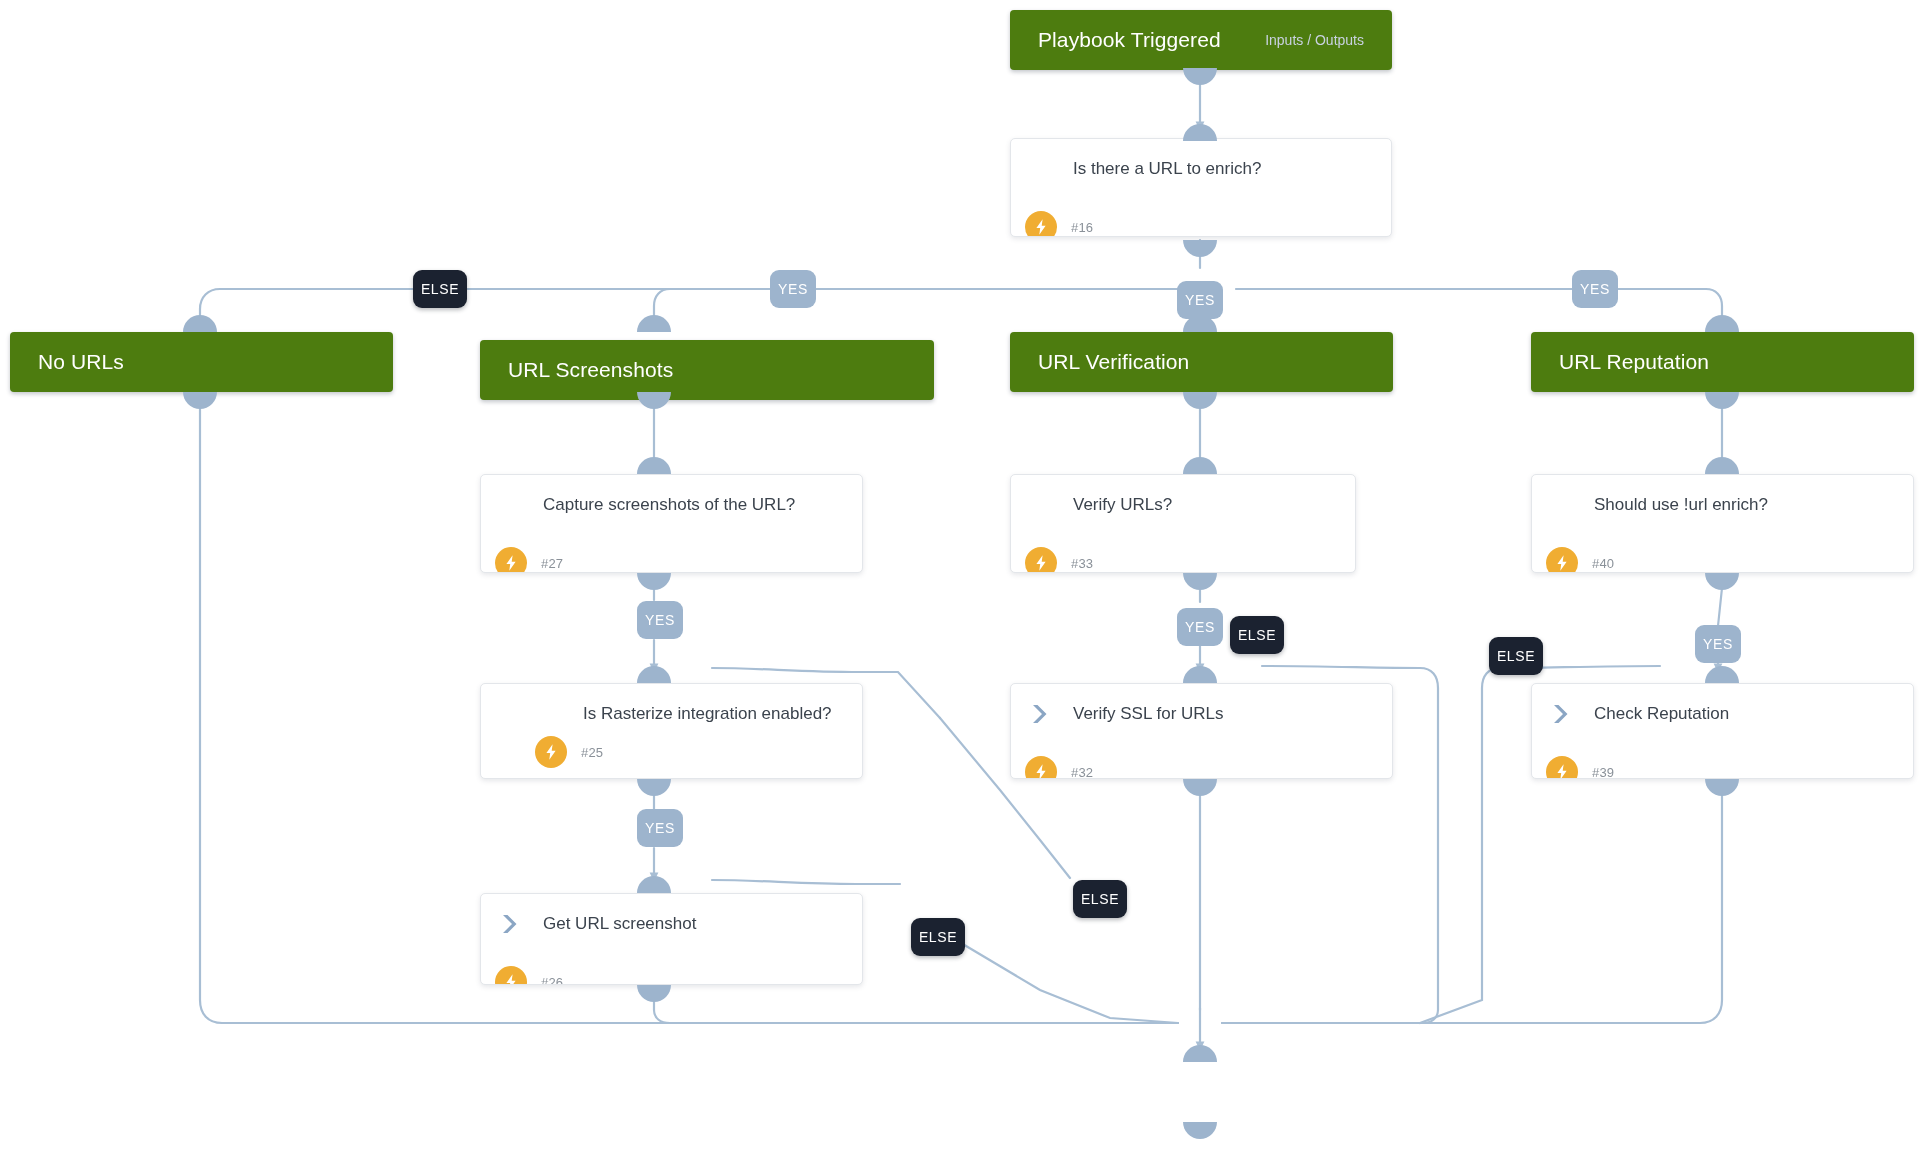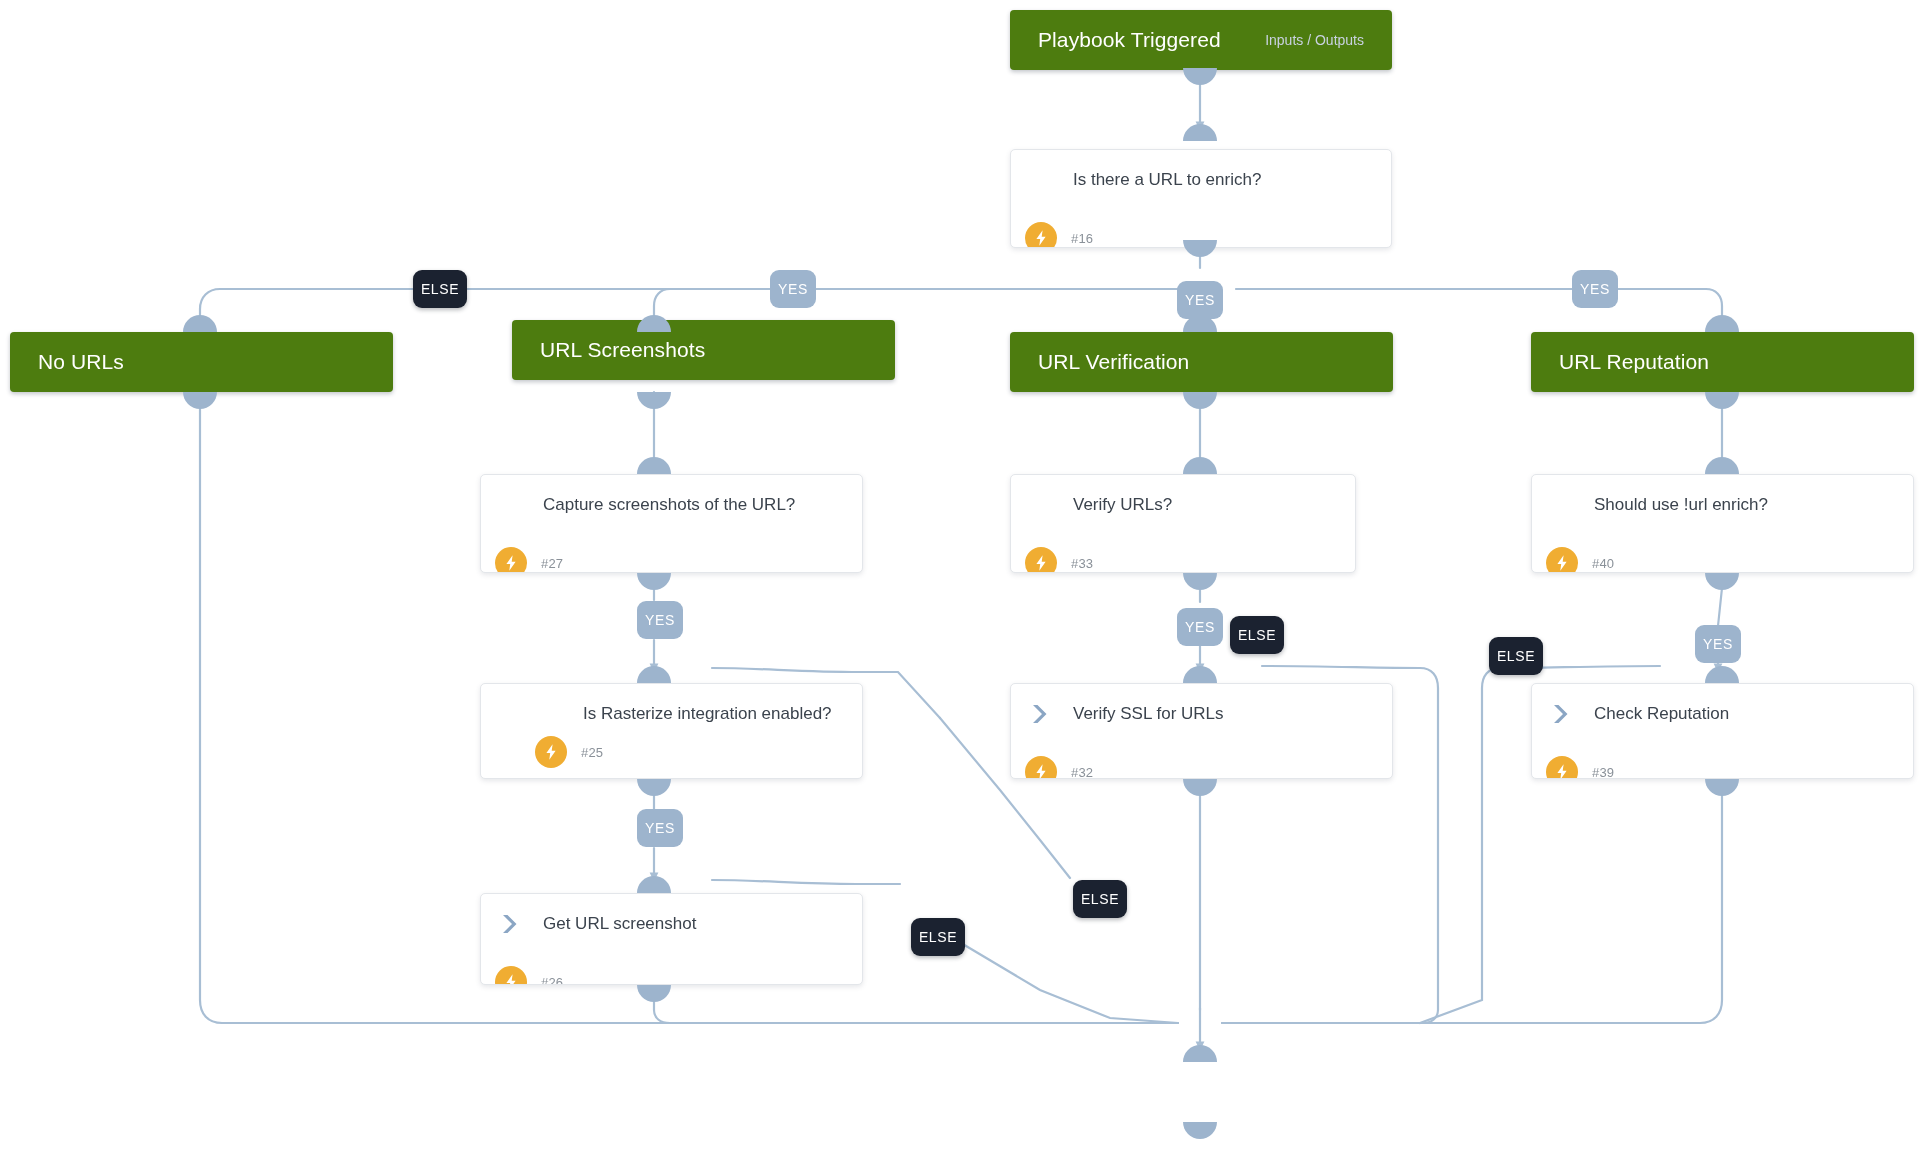--- a/index.html
+++ b/index.html
@@ -225,21 +225,21 @@
 
     </g>
   </svg>
 
   <div class="pill" style="left:1010px; top:10px; width:382px; height:60px;">
     <span class="pill-label">Playbook Triggered</span>
     <span class="pill-sub">Inputs / Outputs</span>
   </div>
   <div class="port port-bottom" style="left:1183px; top:68px;"></div>
 
-  <div class="card" style="left:1010px; top:149px; width:382px; height:99px;">
+  <div class="card" style="left:1010px; top:138px; width:382px; height:99px;">
     <div class="card-top">
       <span class="card-icon"><span class="ico-diamond"></span></span>
       <span class="card-title">Is there a URL to enrich?</span>
     </div>
     <div class="card-bottom">
       <span class="bolt">
         <svg width="18" height="18" viewBox="0 0 18 18">
             <path d="M10.6 1.2 L4.4 10.1 L8.2 10.1 L7.3 16.8 L13.6 7.7 L9.7 7.7 Z" fill="#ffffff"></path>
           </svg>
       </span>
@@ -261,21 +261,21 @@
   <div class="badge badge-yes" style="left:1572px; top:270px;">
       <span>YES</span>
     </div>
 
   <div class="pill" style="left:10px; top:332px; width:383px; height:60px;">
     <span class="pill-label">No URLs</span>
   </div>
   <div class="port port-top" style="left:183px; top:315px;"></div>
   <div class="port port-bottom" style="left:183px; top:392px;"></div>
 
-  <div class="pill" style="left:480px; top:320px; width:383px; height:60px;margin-left:32px;">
+  <div class="pill" style="left:480px; top:340px; width:454px; height:60px;">
     <span class="pill-label">URL Screenshots</span>
   </div>
   <div class="port port-top" style="left:637px; top:315px;"></div>
   <div class="port port-bottom" style="left:637px; top:392px;"></div>
 
   <div class="pill" style="left:1010px; top:332px; width:383px; height:60px;">
     <span class="pill-label">URL Verification</span>
   </div>
   <div class="port port-top" style="left:1183px; top:315px;"></div>
   <div class="port port-bottom" style="left:1183px; top:392px;"></div>

